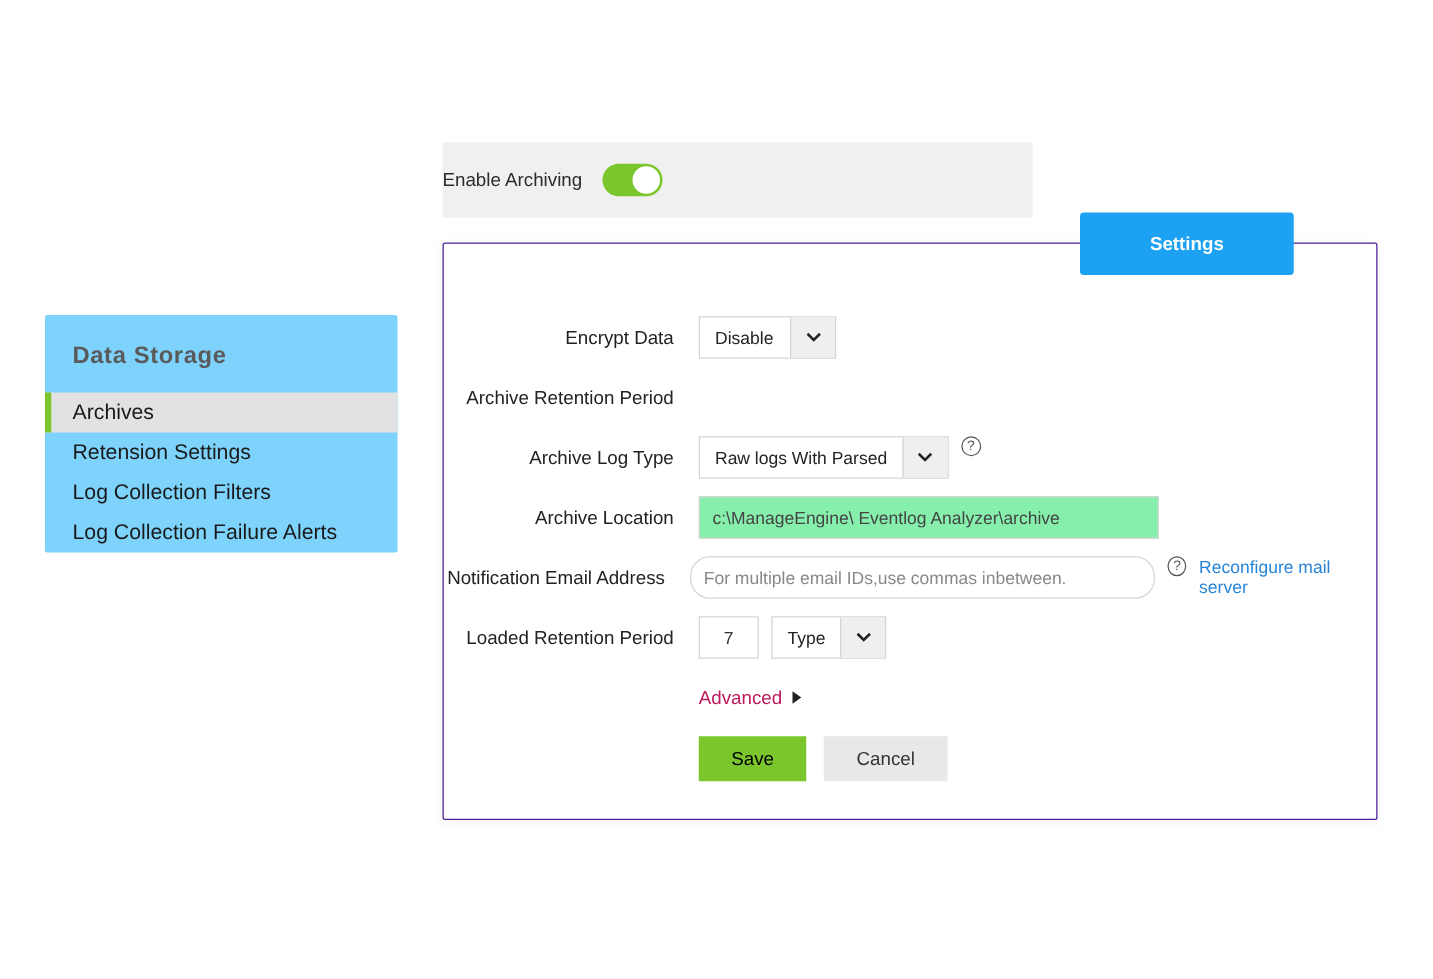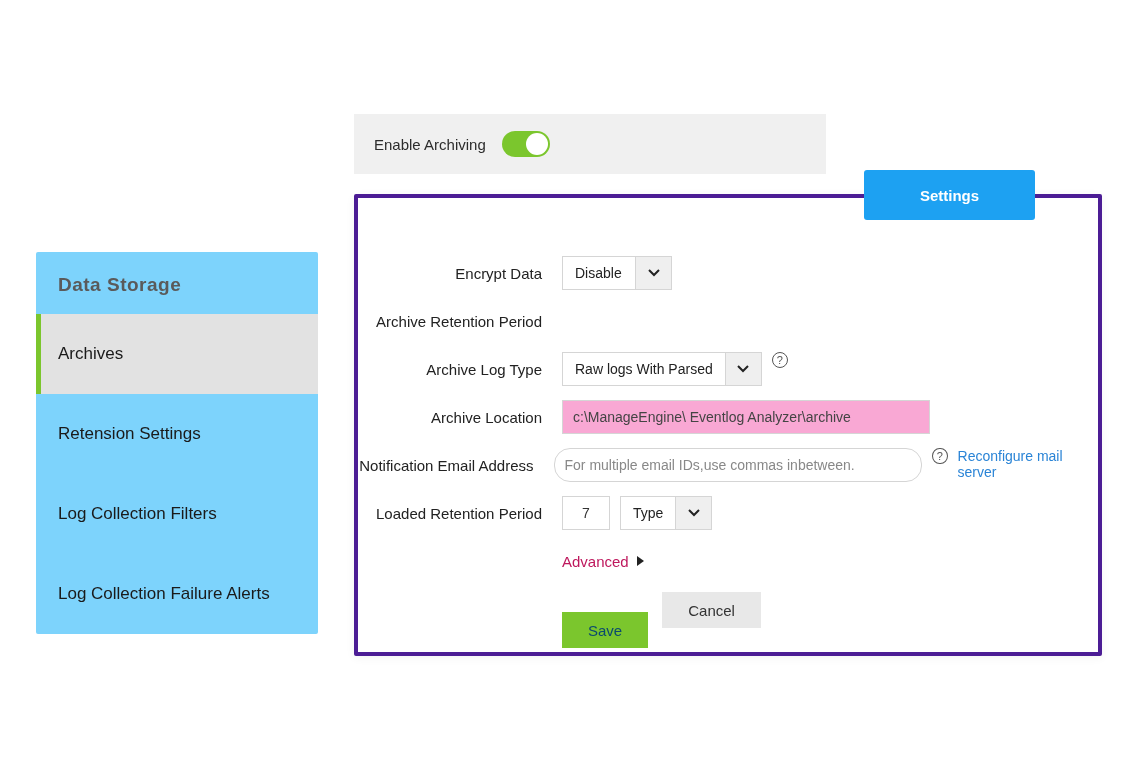--- a/index.html
+++ b/index.html
@@ -23,21 +23,20 @@
   
   .enable-bar {
     position: absolute;
     top: 114px;
     left: 354px;
     width: 472px;
     height: 60px;
     background: #f0f0f0;
     display: flex;
     align-items: center;
-    padding-left: 20px;
   }
   .enable-label {
     margin-right: 16px;
     color: #2c2c2c;
   }
   .toggle {
     width: 48px;
     height: 26px;
     background: #7bc62d;
     border-radius: 13px;
@@ -83,21 +82,21 @@
     border-radius: 2px;
   }
   .sidebar-title {
     padding: 22px 22px 18px 22px;
     font-size: 19px;
     font-weight: 600;
     color: #5a5a5a;
     letter-spacing: 0.5px;
   }
   .sidebar-item {
-    padding: 30px 22px;
+    padding: 6px 22px;
     font-size: 17px;
     color: #1a1a1a;
     cursor: pointer;
     position: relative;
   }
   .sidebar-item.active {
     background: #e2e2e2;
   }
   .sidebar-item.active::before {
     content: "";
@@ -110,21 +109,21 @@
   }
 
   
   .panel {
     position: absolute;
     top: 194px;
     left: 354px;
     width: 748px;
     height: 462px;
     background: #fff;
-    border: 4px solid #4c1d95;
+    border: 1px solid #4c1d95;
     border-radius: 2px;
     box-shadow: 0 2px 10px rgba(0,0,0,0.05);
     padding-top: 58px;
   }
   .form-row {
     display: flex;
     align-items: center;
     margin-bottom: 14px;
     min-height: 34px;
   }
@@ -182,21 +181,21 @@
 
   .text-input {
     height: 34px;
     border: 1px solid #d5d5d5;
     padding: 0 10px;
     font-size: 14px;
     color: #333;
     background: #fff;
   }
   .text-input[readonly] {
-    background: #f9a8d4;
+    background: #86efac;
     color: #444;
   }
   .text-input::placeholder { color: #888; }
 
   .input-location { width: 368px; background:#f3f3f3; }
   .input-email { width: 387px; border-radius: 16px; }
   .input-number { width: 48px; text-align:center; }
 
   .link {
     color: #2a84d6;
@@ -226,22 +225,21 @@
   }
   .btn {
     height: 36px;
     padding: 0 26px;
     border: none;
     font-size: 15px;
     cursor: pointer;
   }
   .btn-primary {
     background: #7bc62d;
-    color: #0c4a6e;
-    margin-top: 20px;
+    color: #000000;
   }
   .btn-secondary {
     background: #e8e8e8;
     color: #333;
   }
 </style>
 </head>
 <body>
 <div class="container">
 

